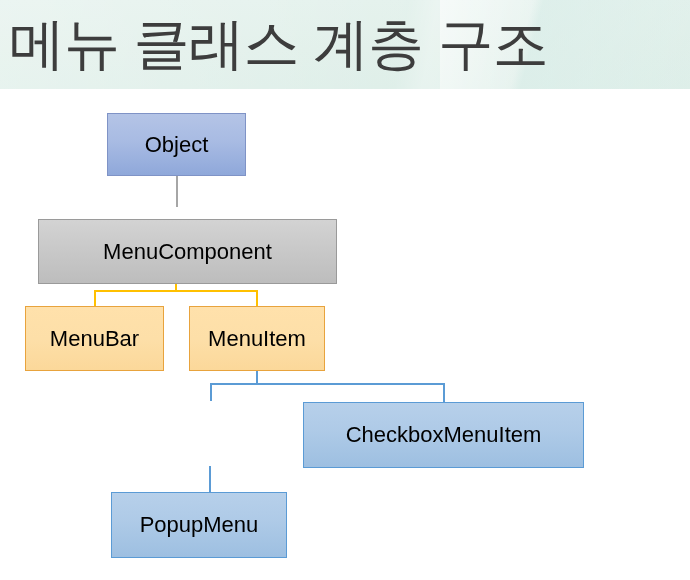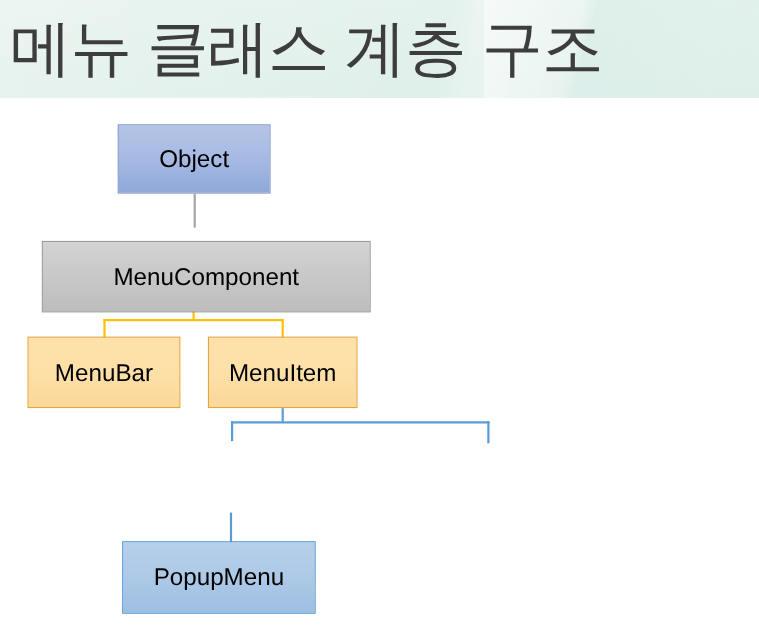--- a/index.html
+++ b/index.html
@@ -144,18 +144,21 @@
 
   <div class="node tan" style="left:25px; top:217px; width:139px; height:65px;">
     <span>MenuBar</span>
   </div>
 
   <div class="node tan" style="left:189px; top:217px; width:136px; height:65px;">
     <span>MenuItem</span>
   </div>
 
 
+  <div class="node blue" style="left:303px; top:313px; width:281px; height:66px;">
+    <span>CheckboxMenuItem</span>
+  </div>
 
   <div class="node blue" style="left:111px; top:403px; width:176px; height:66px;">
     <span>PopupMenu</span>
   </div>
 
 </div>
 
 </body></html>

